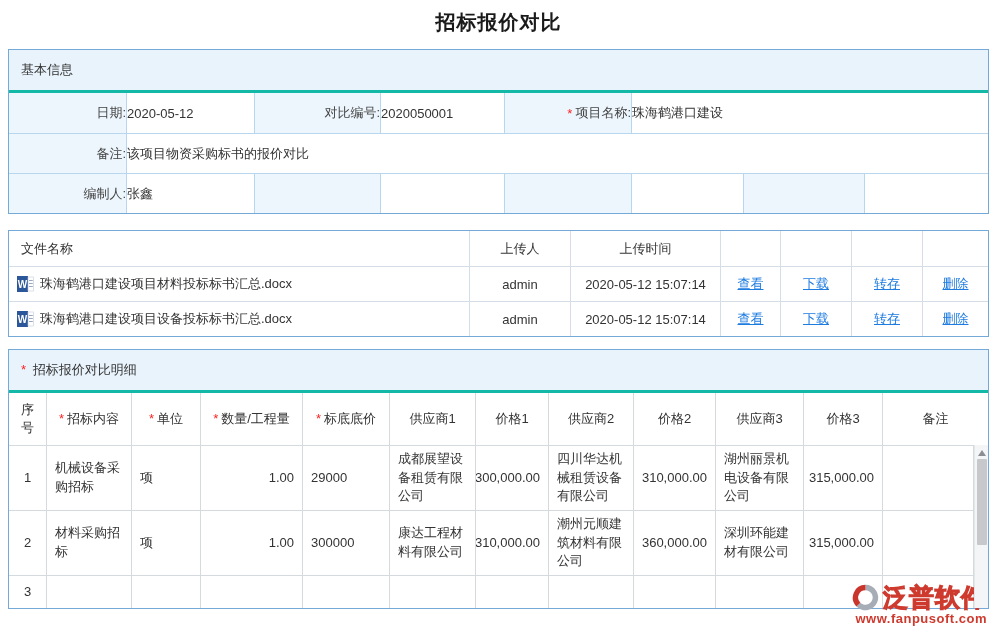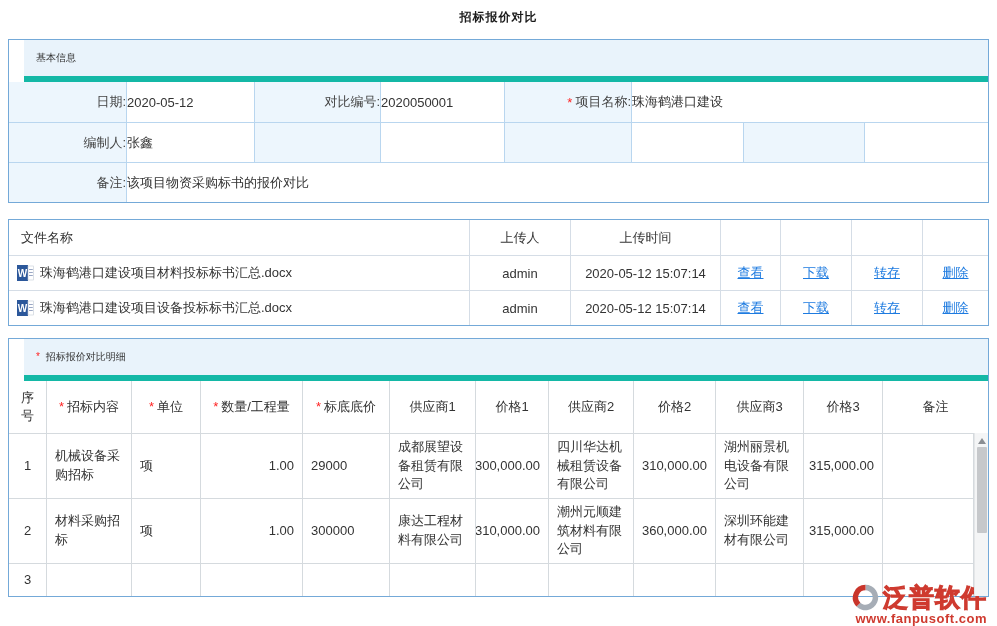--- a/index.html
+++ b/index.html
@@ -5,27 +5,27 @@
   * { box-sizing: border-box; }
   html, body { margin:0; padding:0; }
   body {
     width: 997px; height: 626px;
     background: #ffffff;
     font-family: "Liberation Sans", "DejaVu Sans", sans-serif;
     font-size: 13px; color: #333;
     position: relative; overflow: hidden;
   }
   .title {
-    text-align: center; font-size: 12px; font-weight: bold;
+    text-align: center; font-size: 20px; font-weight: bold;
     color: #1a1a1a; margin: 9px 0 13px; letter-spacing: 1px;
   }
   .panel { margin: 0 8px; border: 1px solid #74a9d8; background:#fff; }
   .panel-title {
     background: #e9f3fb; padding: 11px 12px;
-    border-bottom: 6px solid #14b8a6; color: #333; font-size: 10px; margin-left: 15px;
+    border-bottom: 3px solid #14b8a6; color: #333; font-size: 13px;
   }
   .panel-title.slim { padding: 8px 12px; }
   .req { color: #ff2222; margin-right: 3px; }
 
   
   .bi-row { display: grid; grid-template-columns: 118px 128px 126px 124px 127px 112px 121px 1fr; height: 40px; }
   .bi-row + .bi-row { border-top: 1px solid #b9d6ef; }
   .bi-row > div {
     display: flex; align-items: center; padding: 0 0;
     border-right: 1px solid #b9d6ef; overflow: hidden; white-space: nowrap;
@@ -101,36 +101,36 @@
   <div class="bi-row">
     <div class="lb">日期:</div>
     <div class="val">2020-05-12</div>
     <div class="lb">对比编号:</div>
     <div class="val">2020050001</div>
     <div class="lb">
       <span class="req">*</span>
       <span>项目名称:</span>
     </div>
     <div class="val span3">珠海鹤港口建设</div>
+  </div>
+
+  <div class="bi-row">
+    <div class="lb">备注:</div>
+    <div class="val span7">该项目物资采购标书的报价对比</div>
   </div>
 
   <div class="bi-row">
     <div class="lb">编制人:</div>
     <div class="val">张鑫</div>
     <div class="lb"></div>
     <div class="val"></div>
     <div class="lb"></div>
     <div class="val"></div>
     <div class="lb"></div>
     <div class="val"></div>
-  </div>
-
-  <div class="bi-row">
-    <div class="lb">备注:</div>
-    <div class="val span7">该项目物资采购标书的报价对比</div>
   </div>
 </section>
 
 <section class="panel mt16">
 
   <div class="at-row">
     <div style="padding-left:12px;">文件名称</div>
     <div class="ctr">上传人</div>
     <div class="ctr">上传时间</div>
     <div></div>

